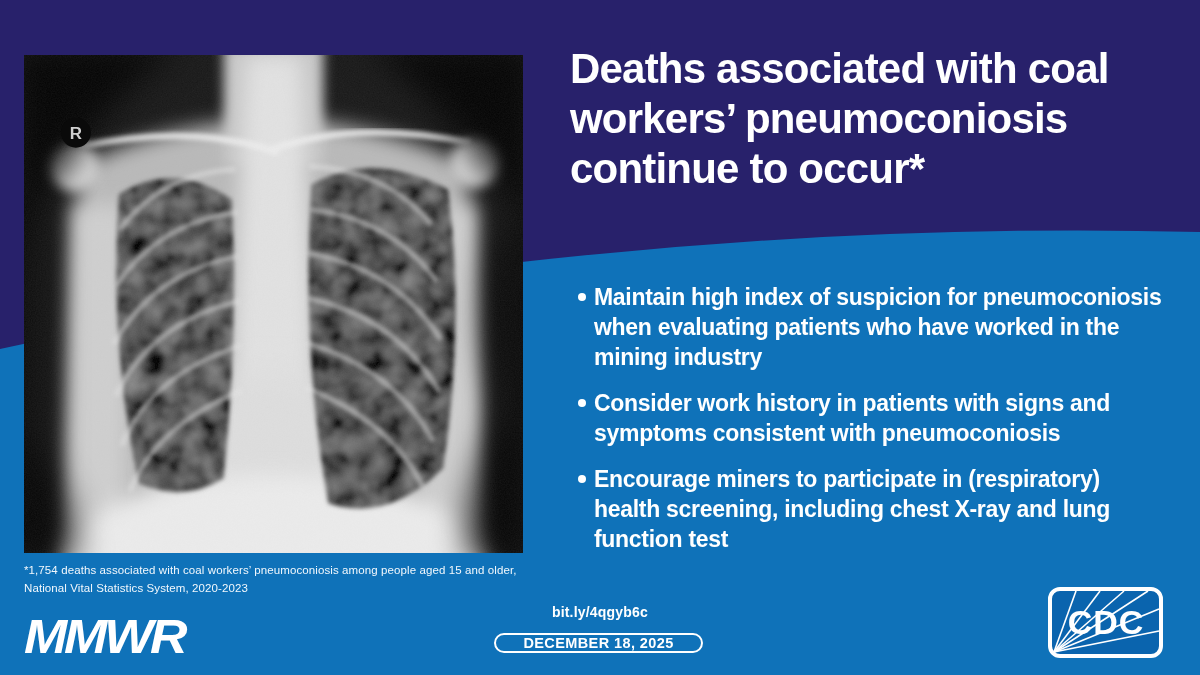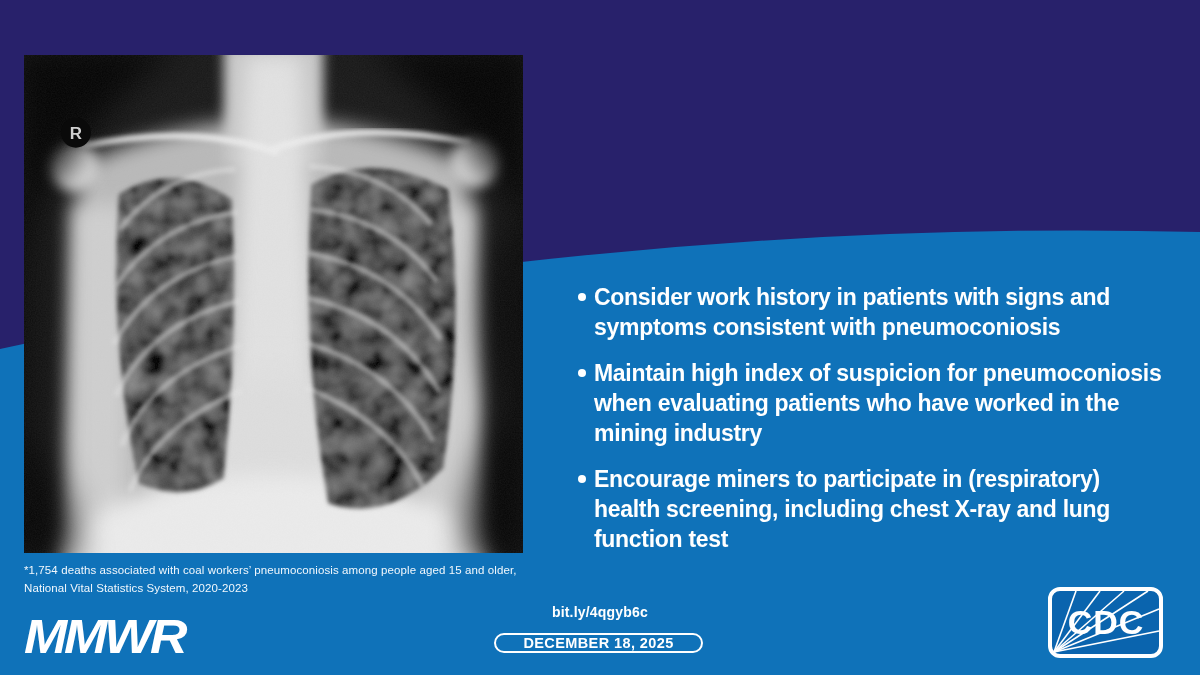--- a/index.html
+++ b/index.html
@@ -145,29 +145,30 @@
         <path d="M-10,370 Q60,440 55,510 L-10,510 Z" fill="#000" opacity="0.6"></path>
       </g>
 
       <rect width="500" height="500" filter="url(#grain)" opacity="0.5"></rect>
 
       <circle cx="52" cy="78" r="15" fill="#0a0a0a"></circle>
       <text x="52" y="84" text-anchor="middle" font-size="17" font-weight="bold" fill="#cfcfcf">R</text>
     </svg>
   </div>
 
+  <h1 class="title">Deaths associated with coal workers’ pneumoconiosis continue to occur*</h1>
 
   <ul class="bullets">
     <li>
       <span class="dot"></span>
-      <span>Consider work history in patients with signs and symptoms consistent with pneumoconiosis</span>
+      <span>Maintain high index of suspicion for pneumoconiosis when evaluating patients who have worked in the mining industry</span>
     </li>
     <li>
       <span class="dot"></span>
-      <span>Maintain high index of suspicion for pneumoconiosis when evaluating patients who have worked in the mining industry</span>
+      <span>Consider work history in patients with signs and symptoms consistent with pneumoconiosis</span>
     </li>
     <li>
       <span class="dot"></span>
       <span>Encourage miners to participate in (respiratory) health screening, including chest X-ray and lung function test</span>
     </li>
   </ul>
 
   <p class="footnote">*1,754 deaths associated with coal workers’ pneumoconiosis among people aged 15 and older, National Vital Statistics System, 2020-2023</p>
 
   <div class="mmwr">MMWR</div>

